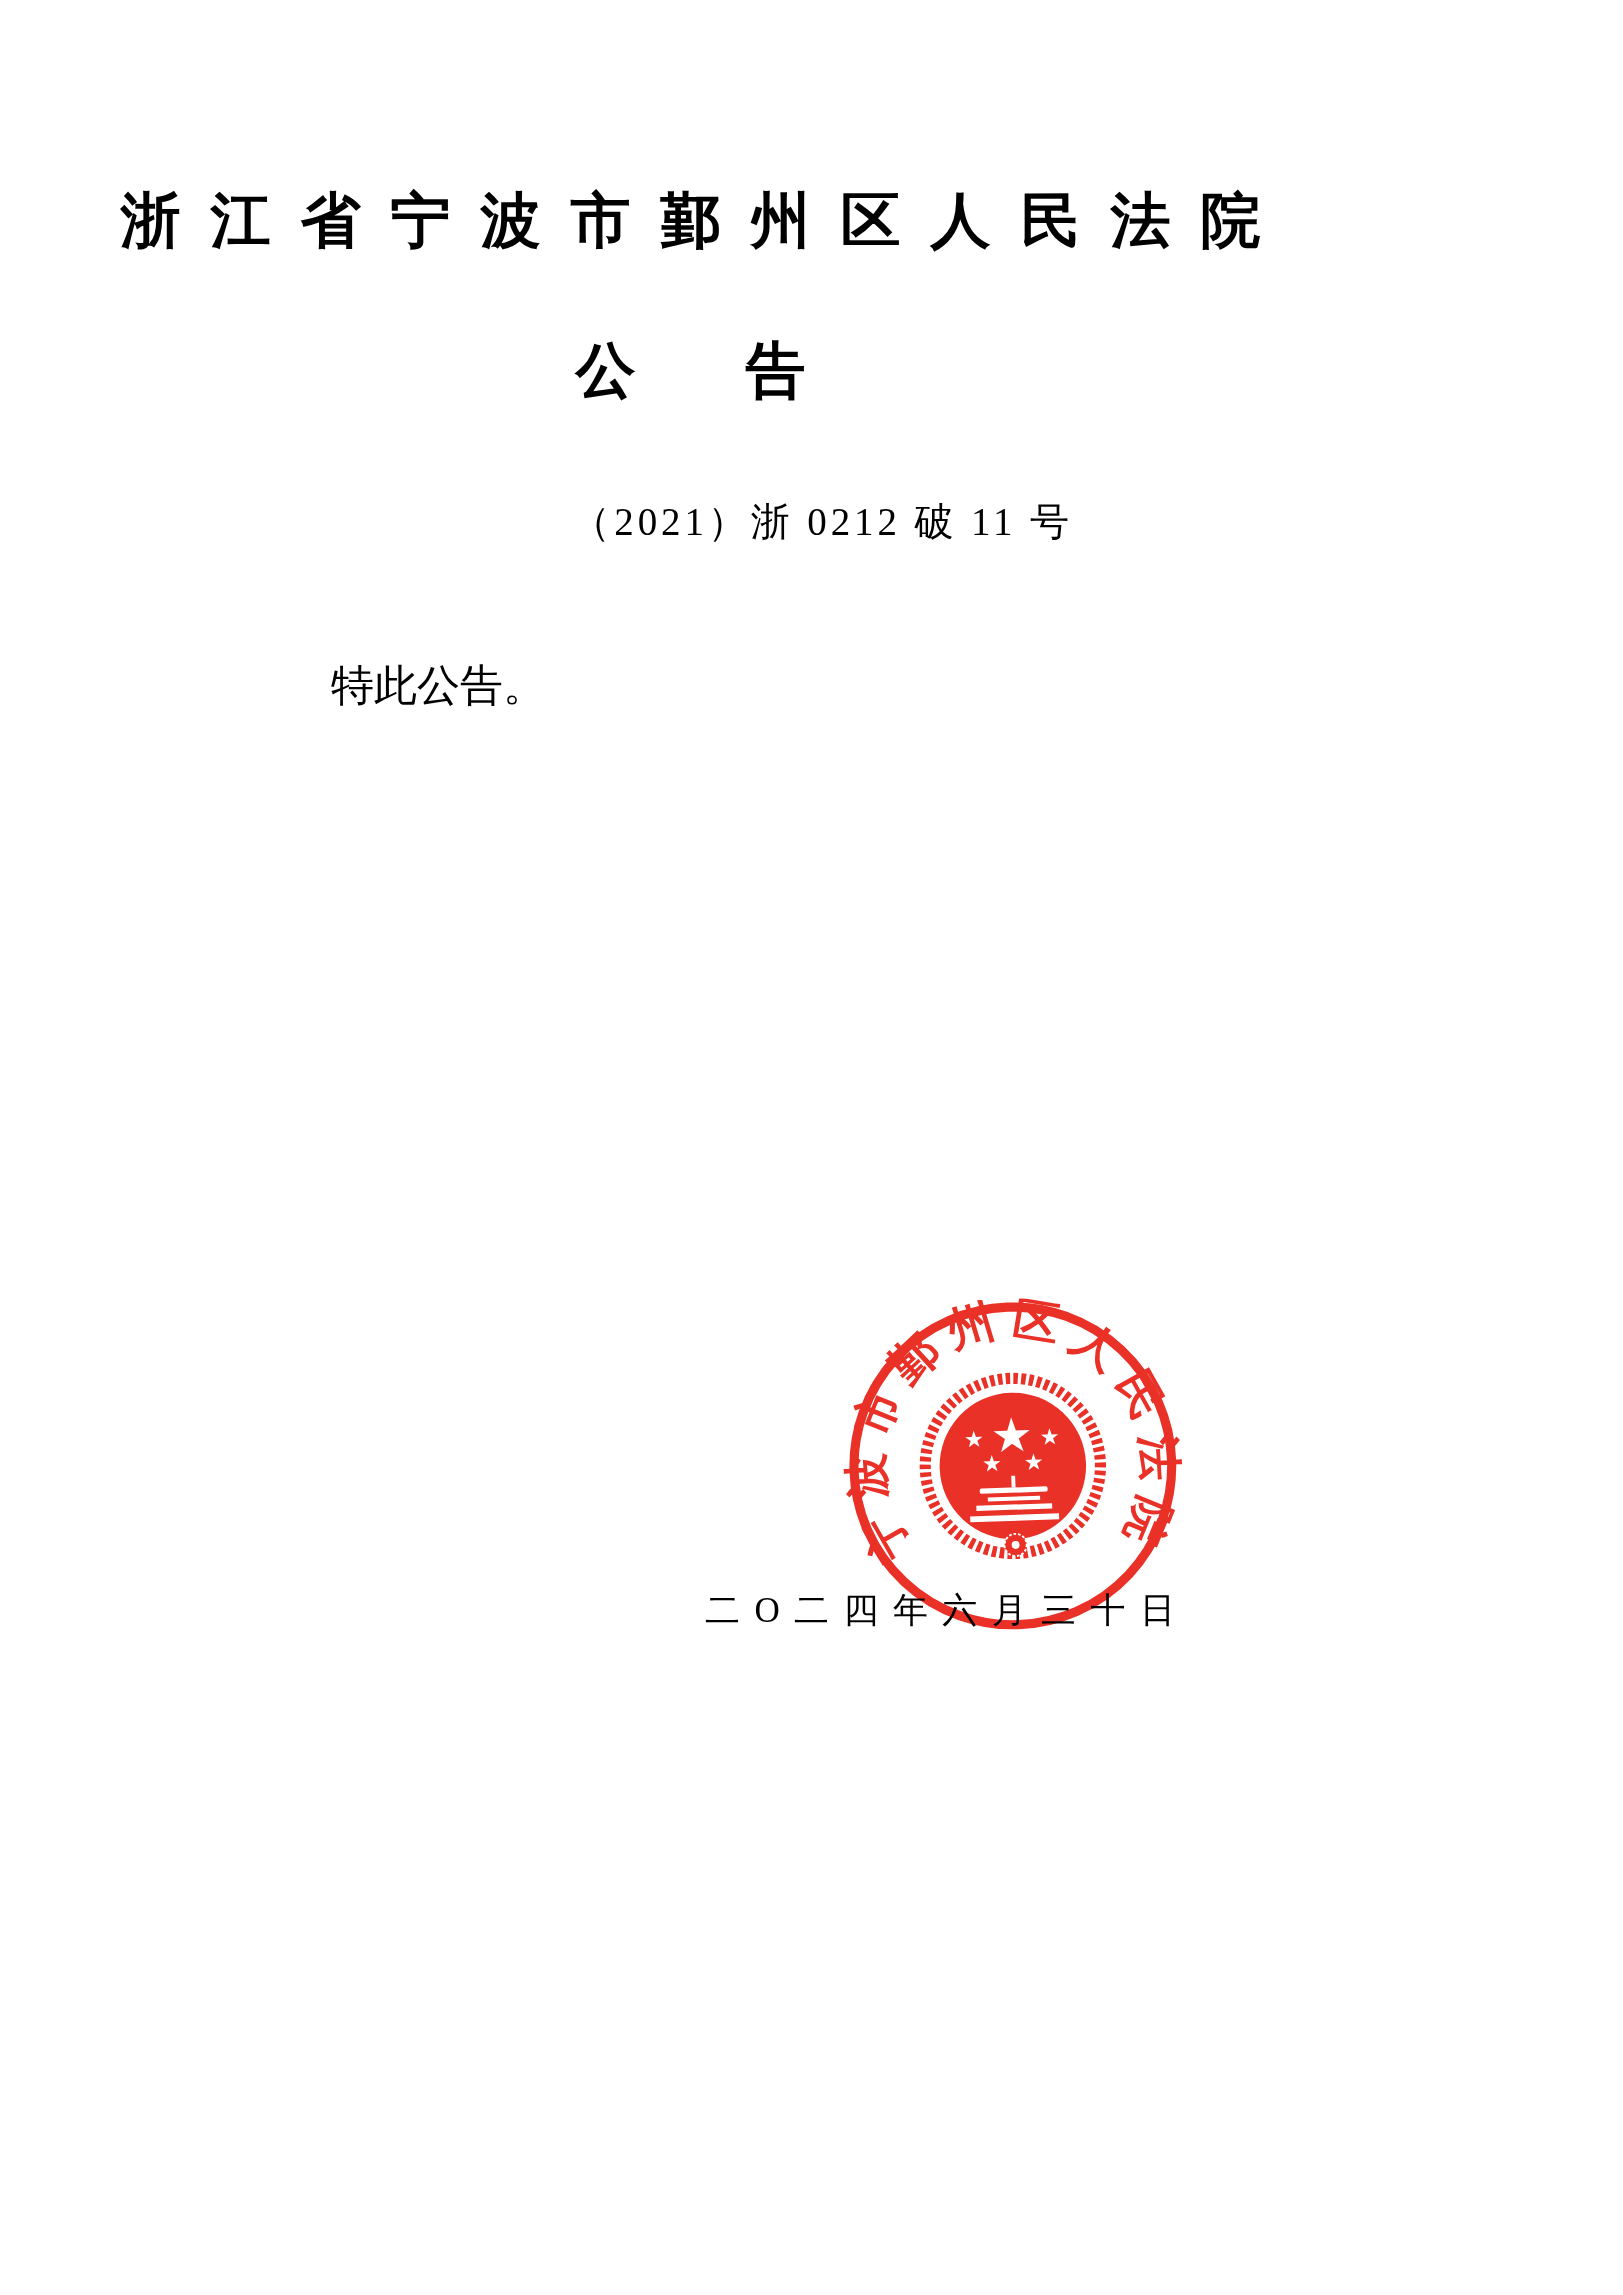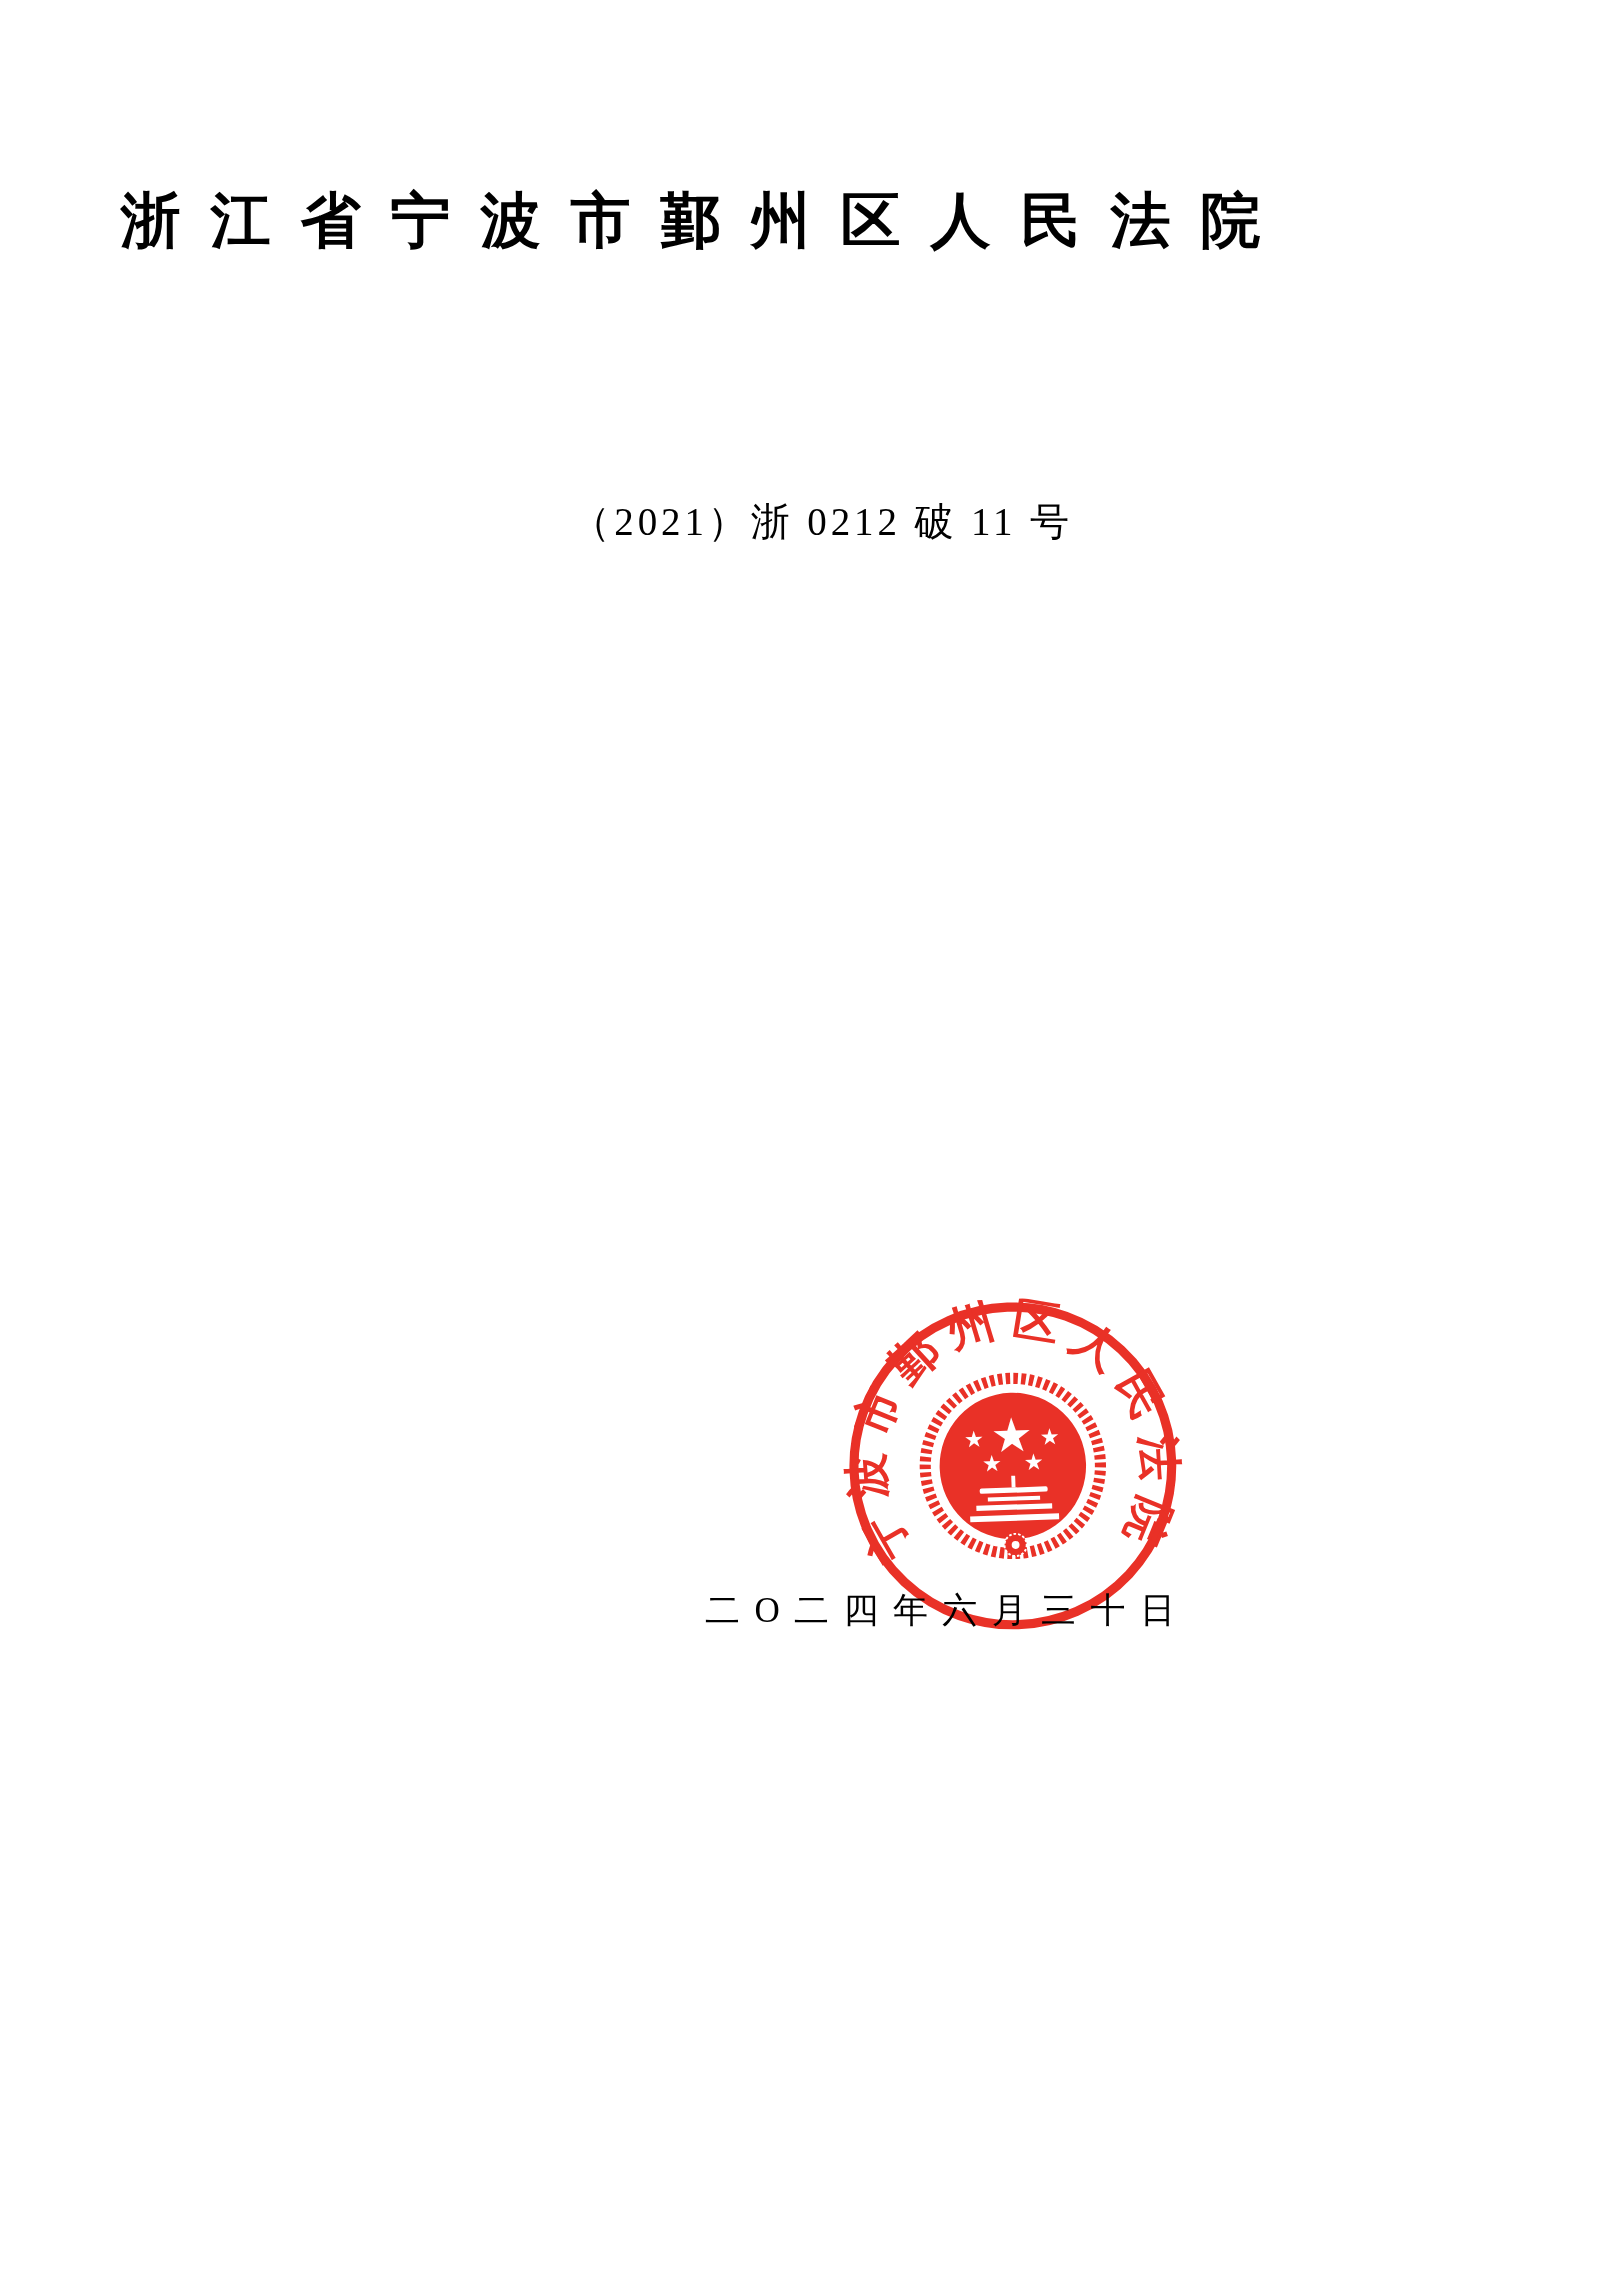--- a/index.html
+++ b/index.html
@@ -87,24 +87,26 @@
     font-size: 70px;
   }
 </style>
 </head>
 <body>
 
 <div class="page" style="background: rgb(255, 255, 255); color: rgb(0, 0, 0);">
 
   <h1 class="court-name">浙江省宁波市鄞州区人民法院</h1>
 
+  <h2 class="doc-title">公　告</h2>
 
   <div class="case-number">（2021）浙 0212 破 11 号</div>
 
   <div class="body-text">
+    <p>特此公告。</p>
   </div>
 
   <div class="issue-date">二O二四年六月三十日</div>
 
   <div class="seal" style="color: rgb(232, 40, 30);">
     <svg viewBox="0 0 566 524" xmlns="http://www.w3.org/2000/svg">
 
       <circle cx="283" cy="255" r="243" fill="none" stroke="currentColor" stroke-width="14"></circle>
 
       <defs>

